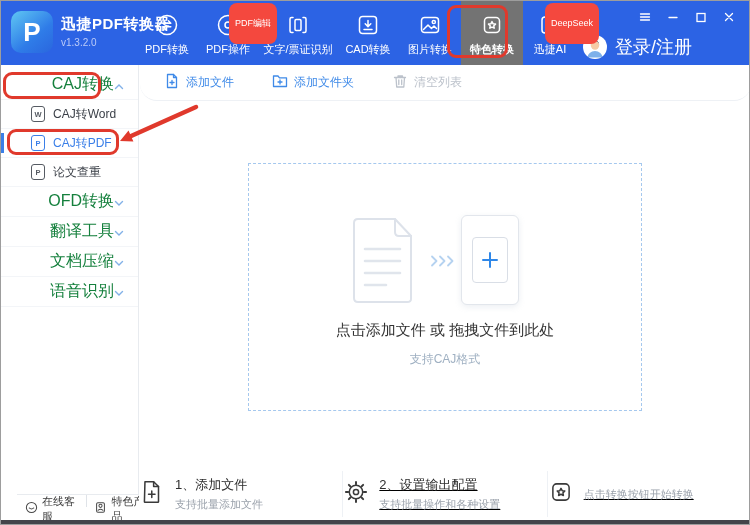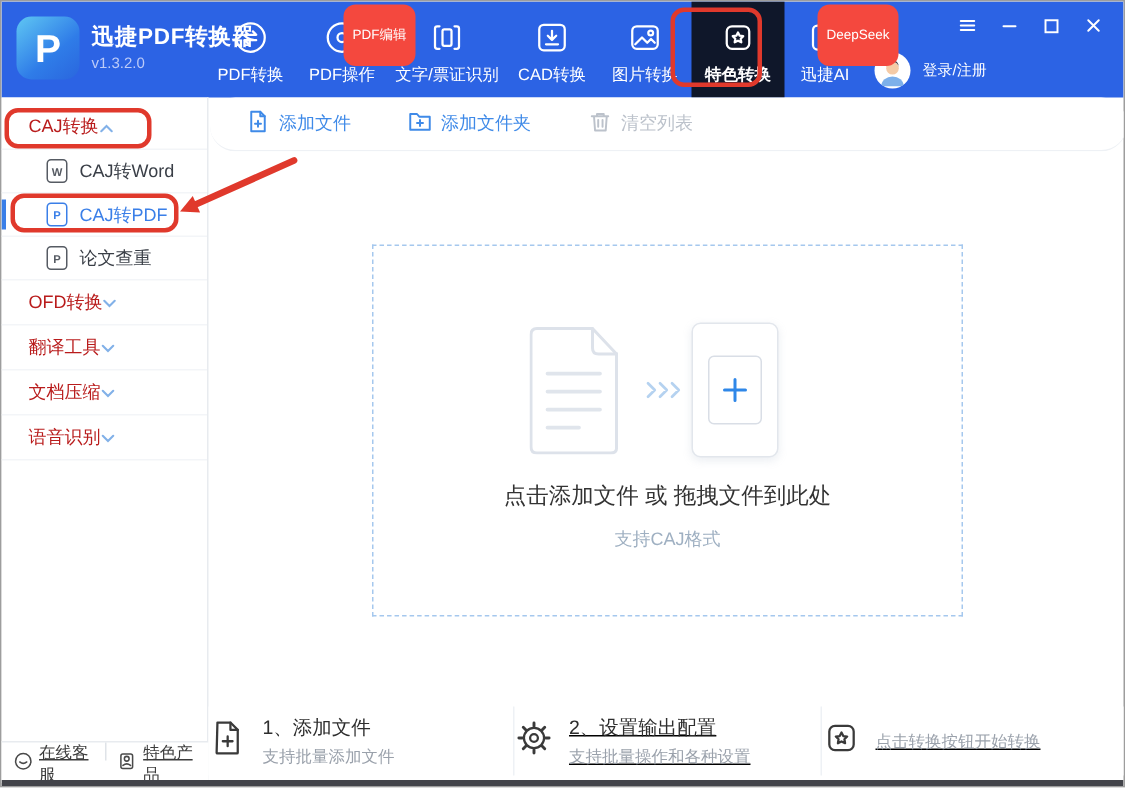--- a/index.html
+++ b/index.html
@@ -14,46 +14,46 @@
     background:linear-gradient(140deg,#5fc7f3 0%,#2f7ce8 60%,#2a66de 100%);
     display:flex;align-items:center;justify-content:center;color:#fff;font-size:26px;font-weight:bold;}
   .app-title{position:absolute;left:60px;top:14px;color:#fff;}
   .app-name{font-size:15px;font-weight:bold;letter-spacing:.5px;}
   .app-version{font-size:10px;color:#bccbf8;margin-top:3px;}
   .nav{position:absolute;left:136px;top:0;height:64px;display:flex;}
   .nav-item{position:relative;height:64px;display:flex;flex-direction:column;align-items:center;
     justify-content:flex-end;padding:0 2px 8px 2px;color:#fff;cursor:pointer;}
   .nav-item .nicon{height:26px;display:flex;align-items:center;margin-bottom:4px;}
   .nav-label{font-size:11px;white-space:nowrap;}
-  .nav-item.selected{background:#0f172a;}
+  .nav-item.selected{background:#737373;}
   .nav-item.selected .nav-label{font-weight:bold;}
   .pill-badge{position:absolute;top:2px;left:32px;background:#F4483E;color:#fff;font-size:9px;
     line-height:1;padding:16px 6px;border-radius:8px;white-space:nowrap;z-index:6;}
   .user{position:absolute;left:582px;top:34px;display:flex;align-items:center;gap:8px;color:#fff;
-    font-size:10px;cursor:pointer;}
+    font-size:18px;cursor:pointer;}
   .avatar{width:24px;height:24px;border-radius:50%;background:#fff;overflow:hidden;display:flex;
     align-items:flex-end;justify-content:center;}
   .win-controls{position:absolute;right:12px;top:8px;display:flex;gap:12px;align-items:center;}
   .win-btn{width:16px;height:15px;display:flex;align-items:center;justify-content:center;cursor:pointer;}
 
   
   .sidebar{position:absolute;left:0;top:64px;width:138px;height:457px;background:#fff;
     border-right:1px solid #e8ebef;}
-  .side-row{height:30px;display:flex;align-items:center;justify-content:flex-start;
-    padding:0 14px 0 18px;border-bottom:1px solid #f3f5f8;font-size:12px;color:#b91c1c;cursor:pointer;}
+  .side-row{height:30px;display:flex;align-items:center;justify-content:flex-end;
+    padding:0 14px 0 18px;border-bottom:1px solid #f3f5f8;font-size:16px;color:#15803d;cursor:pointer;}
   .side-sub{height:29px;display:flex;align-items:center;gap:8px;justify-content:flex-start;
     padding:0 8px 0 30px;border-bottom:1px solid #f3f5f8;font-size:12px;color:#3a3f47;
     position:relative;cursor:pointer;}
   .side-sub.selected{color:#3A7FE8;}
   .side-sub.selected::before{content:"";position:absolute;left:0;top:4px;bottom:4px;width:3px;background:#3A7FE8;}
   .doc-ic{width:14px;height:16px;border:1.2px solid #565b63;border-radius:3px;font-size:7.5px;
     font-weight:bold;display:flex;align-items:center;justify-content:center;color:#565b63;flex:0 0 auto;}
   .side-sub.selected .doc-ic{border-color:#3A7FE8;color:#3A7FE8;}
-  .side-footer{position:absolute;left:0;top:493px;width:138px;height:28px;border-top:1px solid #e8ebef;
-    background:#fff;display:flex;font-size:11px;color:#3c3c3c;text-decoration:underline;}
+  .side-footer{position:absolute;left:16px;top:493px;width:138px;height:28px;border-top:1px solid #e8ebef;
+    background:#fff;display:flex;font-size:11px;color:#3c3c3c;}
   .flink{display:flex;align-items:center;gap:4px;padding:0 8px;cursor:pointer;}
   .fdivider{width:1px;height:12px;background:#dfe3e8;}
 
   
   .toolbar{position:absolute;left:139px;top:64px;width:611px;height:36px;background:#fff;
     border-bottom:1px solid #eef1f5;display:flex;align-items:center;padding-left:24px;gap:38px;border-radius:17px;}
   .tool-btn{display:flex;align-items:center;gap:6px;font-size:12px;color:#3F8AE8;cursor:pointer;}
   .tool-btn.disabled{color:#bcc2cb;cursor:default;}
 
   .dropzone{position:absolute;left:247px;top:162px;width:394px;height:248px;

